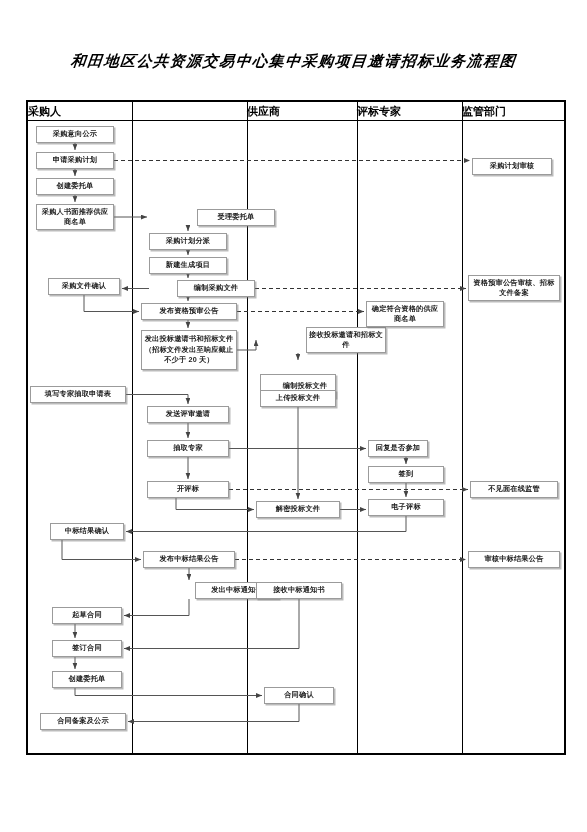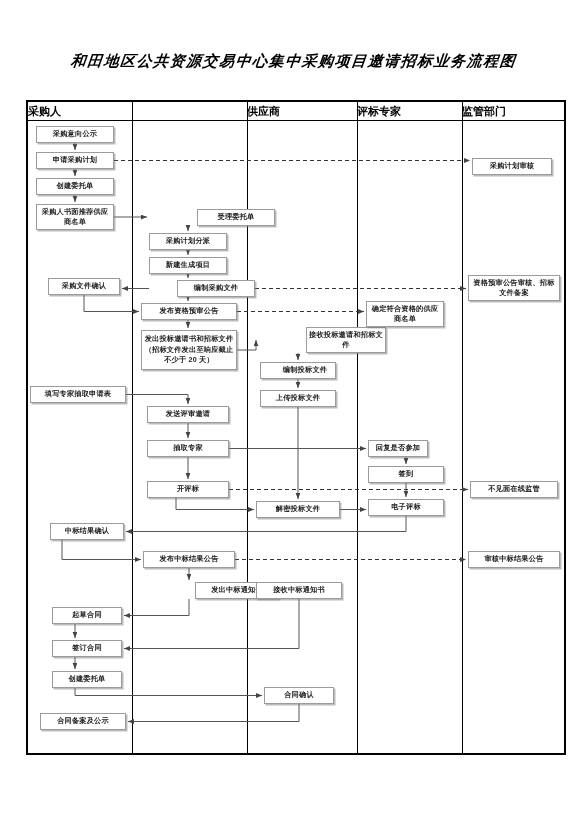--- a/index.html
+++ b/index.html
@@ -181,21 +181,21 @@
     <div class="node" style="left: 149px; top: 257px; width: 78px; height: 17px;">新建生成项目</div>
     <div class="node" style="left: 149px; top: 280px; width: 78px; height: 17px; margin-left: 28px;">编制采购文件</div>
     <div class="node" style="left: 141px; top: 303px; width: 96px; height: 17px;">发布资格预审公告</div>
     <div class="node" style="left: 141px; top: 330px; width: 96px; height: 40px;">发出投标邀请书和招标文件（招标文件发出至响应截止不少于 20 天）</div>
     <div class="node" style="left: 147px; top: 406px; width: 82px; height: 17px;">发送评审邀请</div>
     <div class="node" style="left: 147px; top: 440px; width: 82px; height: 17px;">抽取专家</div>
     <div class="node" style="left: 147px; top: 481px; width: 82px; height: 17px;">开评标</div>
     <div class="node" style="left: 143px; top: 551px; width: 92px; height: 17px;">发布中标结果公告</div>
     <div class="node" style="left: 147px; top: 582px; width: 84px; height: 17px; margin-left: 48px;">发出中标通知书</div>
     <div class="node" style="left: 258px; top: 327px; width: 80px; height: 26px; margin-left: 48px;">接收投标邀请和招标文件</div>
-    <div class="node" style="left: 260px; top: 362px; width: 76px; height: 17px; padding-left: 16px;">编制投标文件</div>
+    <div class="node" style="left: 260px; top: 374px; width: 76px; height: 24px; padding-left: 16px;">编制投标文件</div>
     <div class="node" style="left: 260px; top: 390px; width: 76px; height: 17px;">上传投标文件</div>
     <div class="node" style="left: 256px; top: 501px; width: 84px; height: 17px;">解密投标文件</div>
     <div class="node" style="left: 256px; top: 582px; width: 86px; height: 17px;">接收中标通知书</div>
     <div class="node" style="left: 264px; top: 687px; width: 70px; height: 17px;">合同确认</div>
     <div class="node" style="left: 366px; top: 301px; width: 78px; height: 26px;">确定符合资格的供应商名单</div>
     <div class="node" style="left: 368px; top: 440px; width: 60px; height: 17px;">回复是否参加</div>
     <div class="node" style="left: 368px; top: 466px; width: 76px; height: 17px;">签到</div>
     <div class="node" style="left: 368px; top: 499px; width: 76px; height: 17px;">电子评标</div>
     <div class="node" style="left: 472px; top: 158px; width: 80px; height: 17px;">采购计划审核</div>
     <div class="node" style="left: 468px; top: 275px; width: 92px; height: 26px;">资格预审公告审核、招标文件备案</div>

